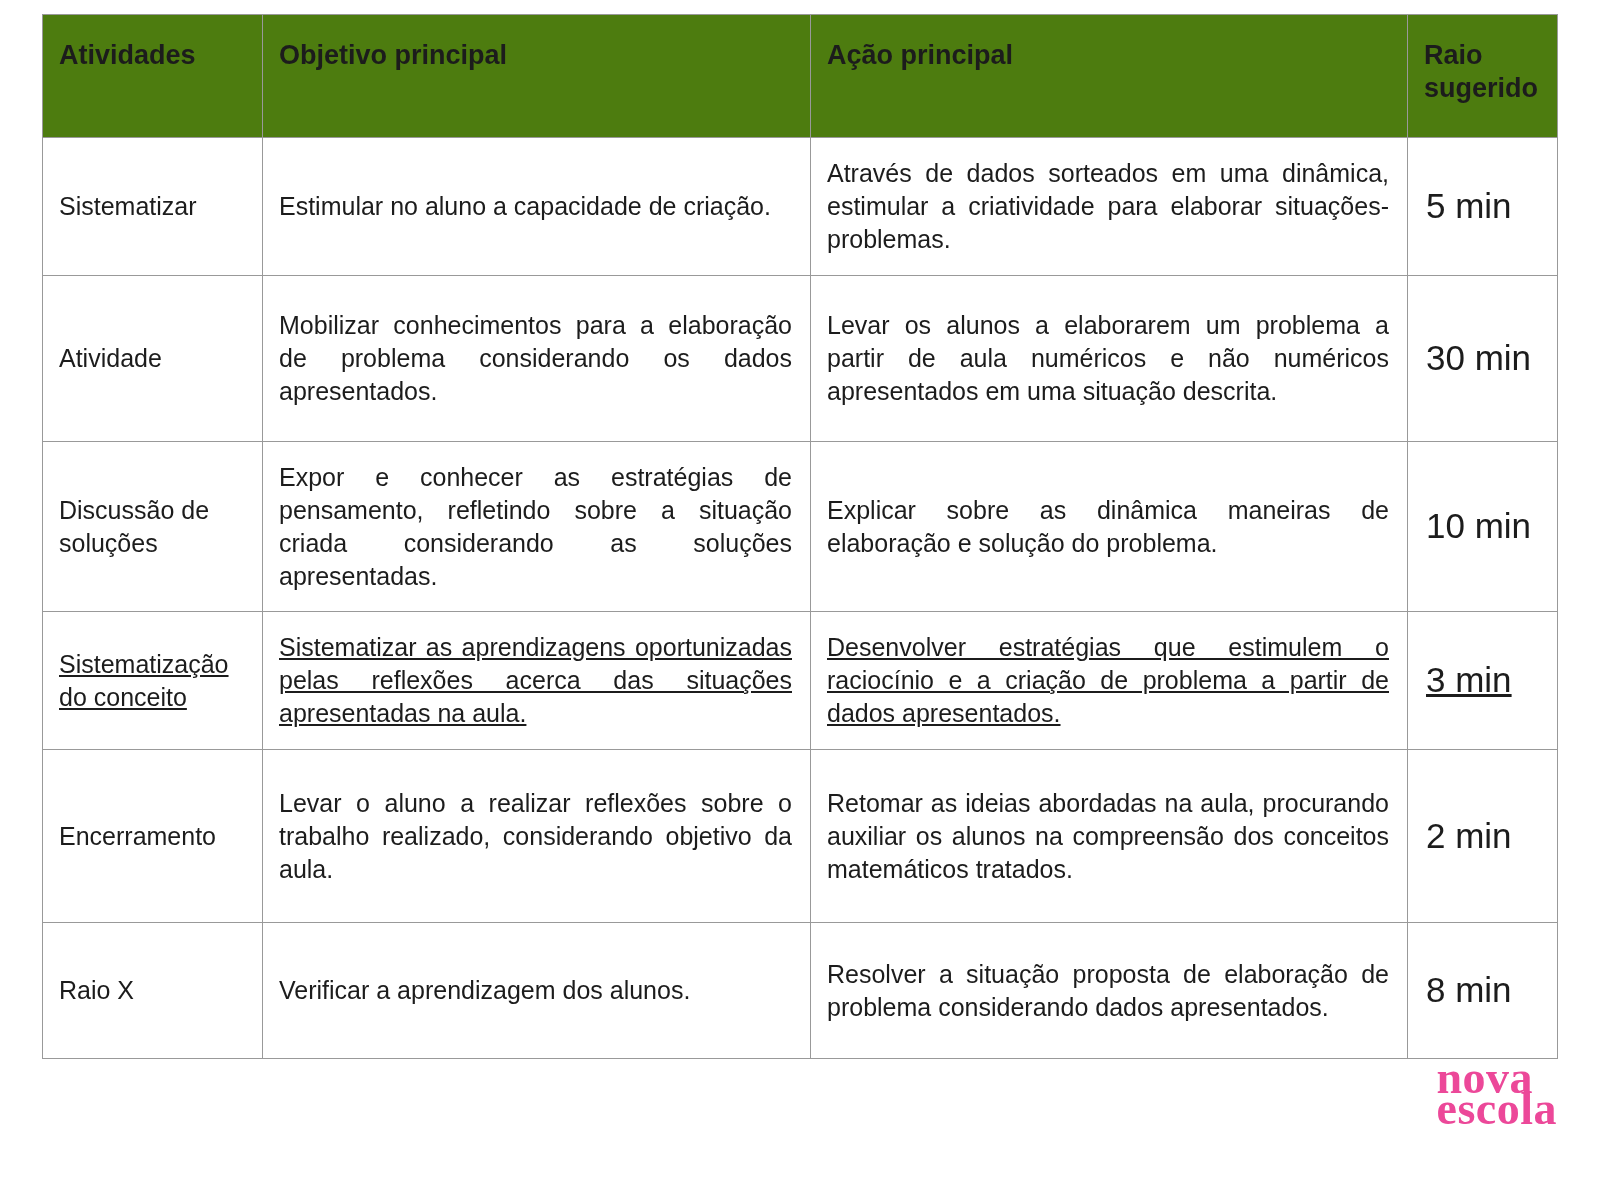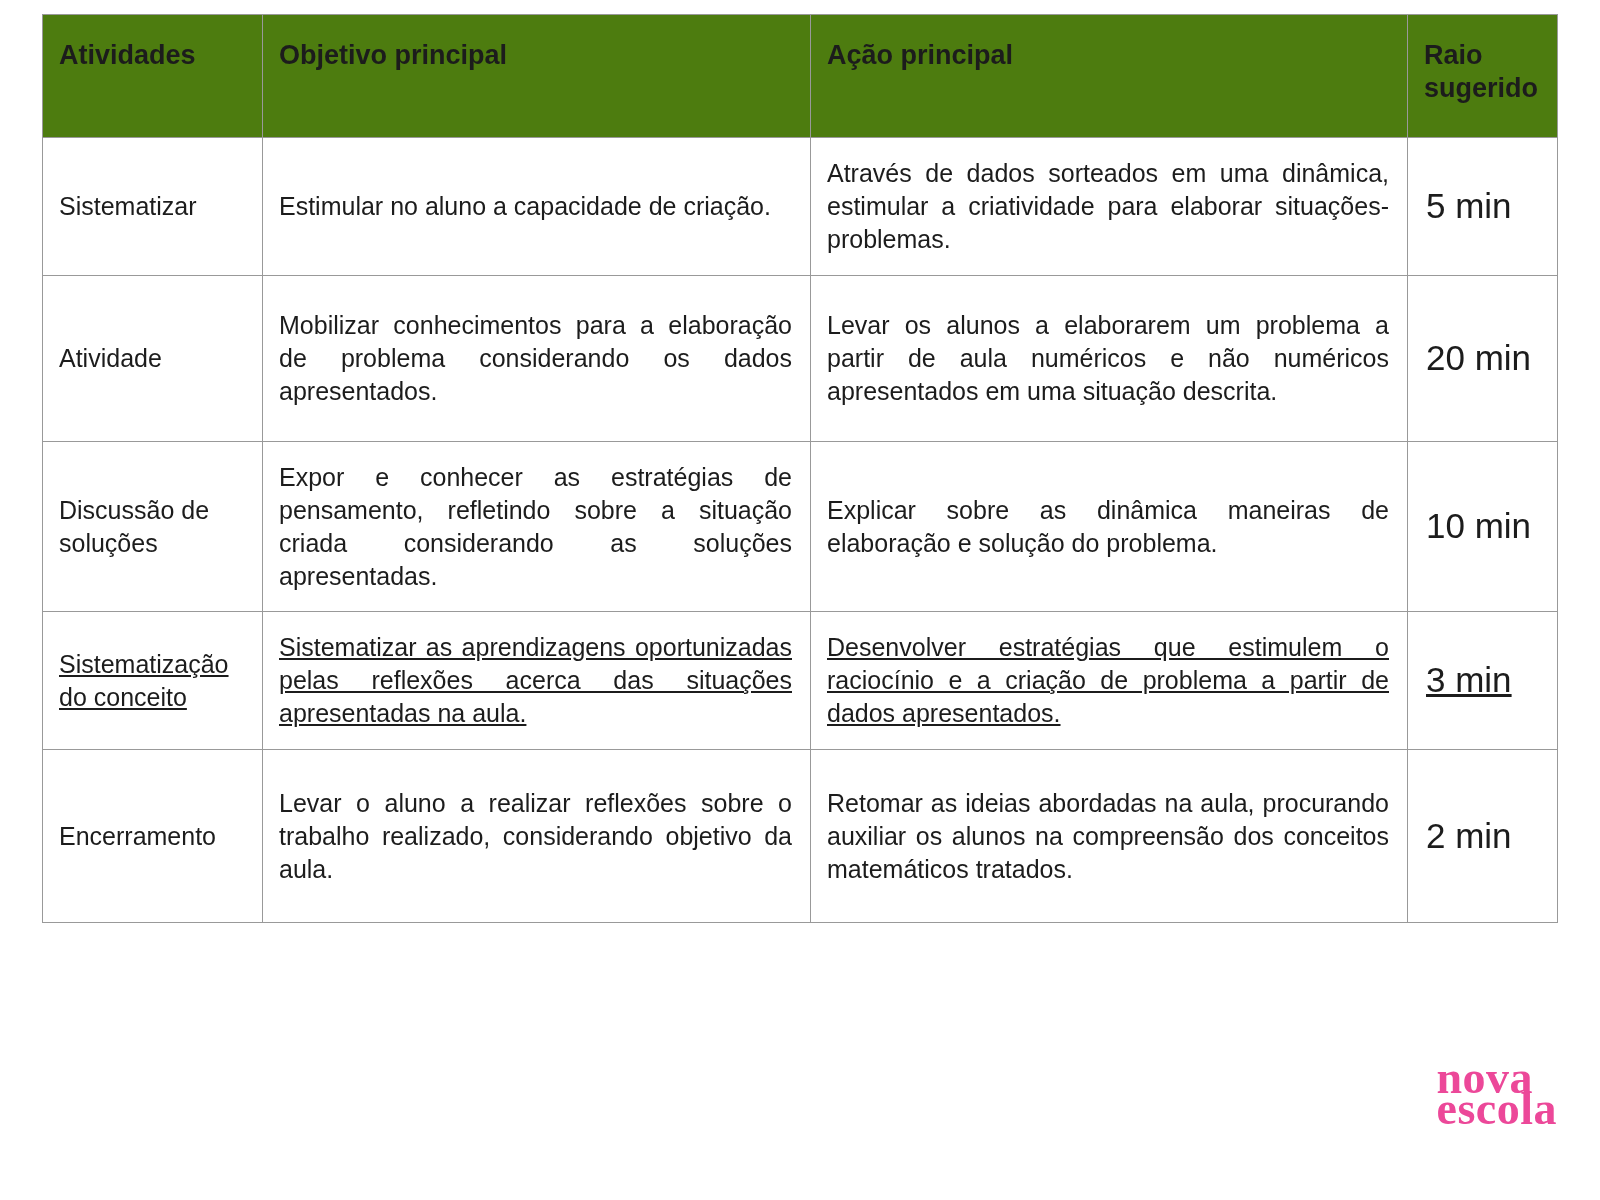--- a/index.html
+++ b/index.html
@@ -103,39 +103,45 @@
     <tr>
       <td class="cell-atividade">Sistematizar</td>
       <td class="cell-objetivo">Estimular no aluno a capacidade de criação.</td>
       <td class="cell-acao">Através de dados sorteados em uma dinâmica, estimular a criatividade para elaborar situações- problemas.</td>
       <td class="cell-tempo">5 min</td>
     </tr>
     <tr>
       <td class="cell-atividade">Atividade</td>
       <td class="cell-objetivo">Mobilizar conhecimentos para a elaboração de problema considerando os dados apresentados.</td>
       <td class="cell-acao">Levar os alunos a elaborarem um problema a partir de aula numéricos e não numéricos apresentados em uma situação descrita.</td>
-      <td class="cell-tempo">20 min</td>
+      <td class="cell-tempo">30 min</td>
     </tr>
     <tr>
       <td class="cell-atividade">Discussão de soluções</td>
       <td class="cell-objetivo">Expor e conhecer as estratégias de pensamento, refletindo sobre a situação criada considerando as soluções apresentadas.</td>
       <td class="cell-acao">Explicar sobre as dinâmica maneiras de elaboração e solução do problema.</td>
       <td class="cell-tempo">10 min</td>
     </tr>
     <tr>
       <td class="cell-atividade">Sistematização do conceito</td>
       <td class="cell-objetivo">Sistematizar as aprendizagens oportunizadas pelas reflexões acerca das situações apresentadas na aula.</td>
       <td class="cell-acao">Desenvolver estratégias que estimulem o raciocínio e a criação de problema a partir de dados apresentados.</td>
       <td class="cell-tempo">3 min</td>
     </tr>
     <tr>
       <td class="cell-atividade">Encerramento</td>
       <td class="cell-objetivo">Levar o aluno a realizar reflexões sobre o trabalho realizado, considerando objetivo da aula.</td>
       <td class="cell-acao">Retomar as ideias abordadas na aula, procurando auxiliar os alunos na compreensão dos conceitos matemáticos tratados.</td>
       <td class="cell-tempo">2 min</td>
     </tr>
+    <tr>
+      <td class="cell-atividade">Raio X</td>
+      <td class="cell-objetivo">Verificar a aprendizagem dos alunos.</td>
+      <td class="cell-acao">Resolver a situação proposta de elaboração de problema considerando dados apresentados.</td>
+      <td class="cell-tempo">8 min</td>
+    </tr>
   </tbody>
 </table>
 
 <div class="brand-logo">
   <span class="logo-line">nova</span>
   <span class="logo-line">escola</span>
 </div>
 
 </body></html>

